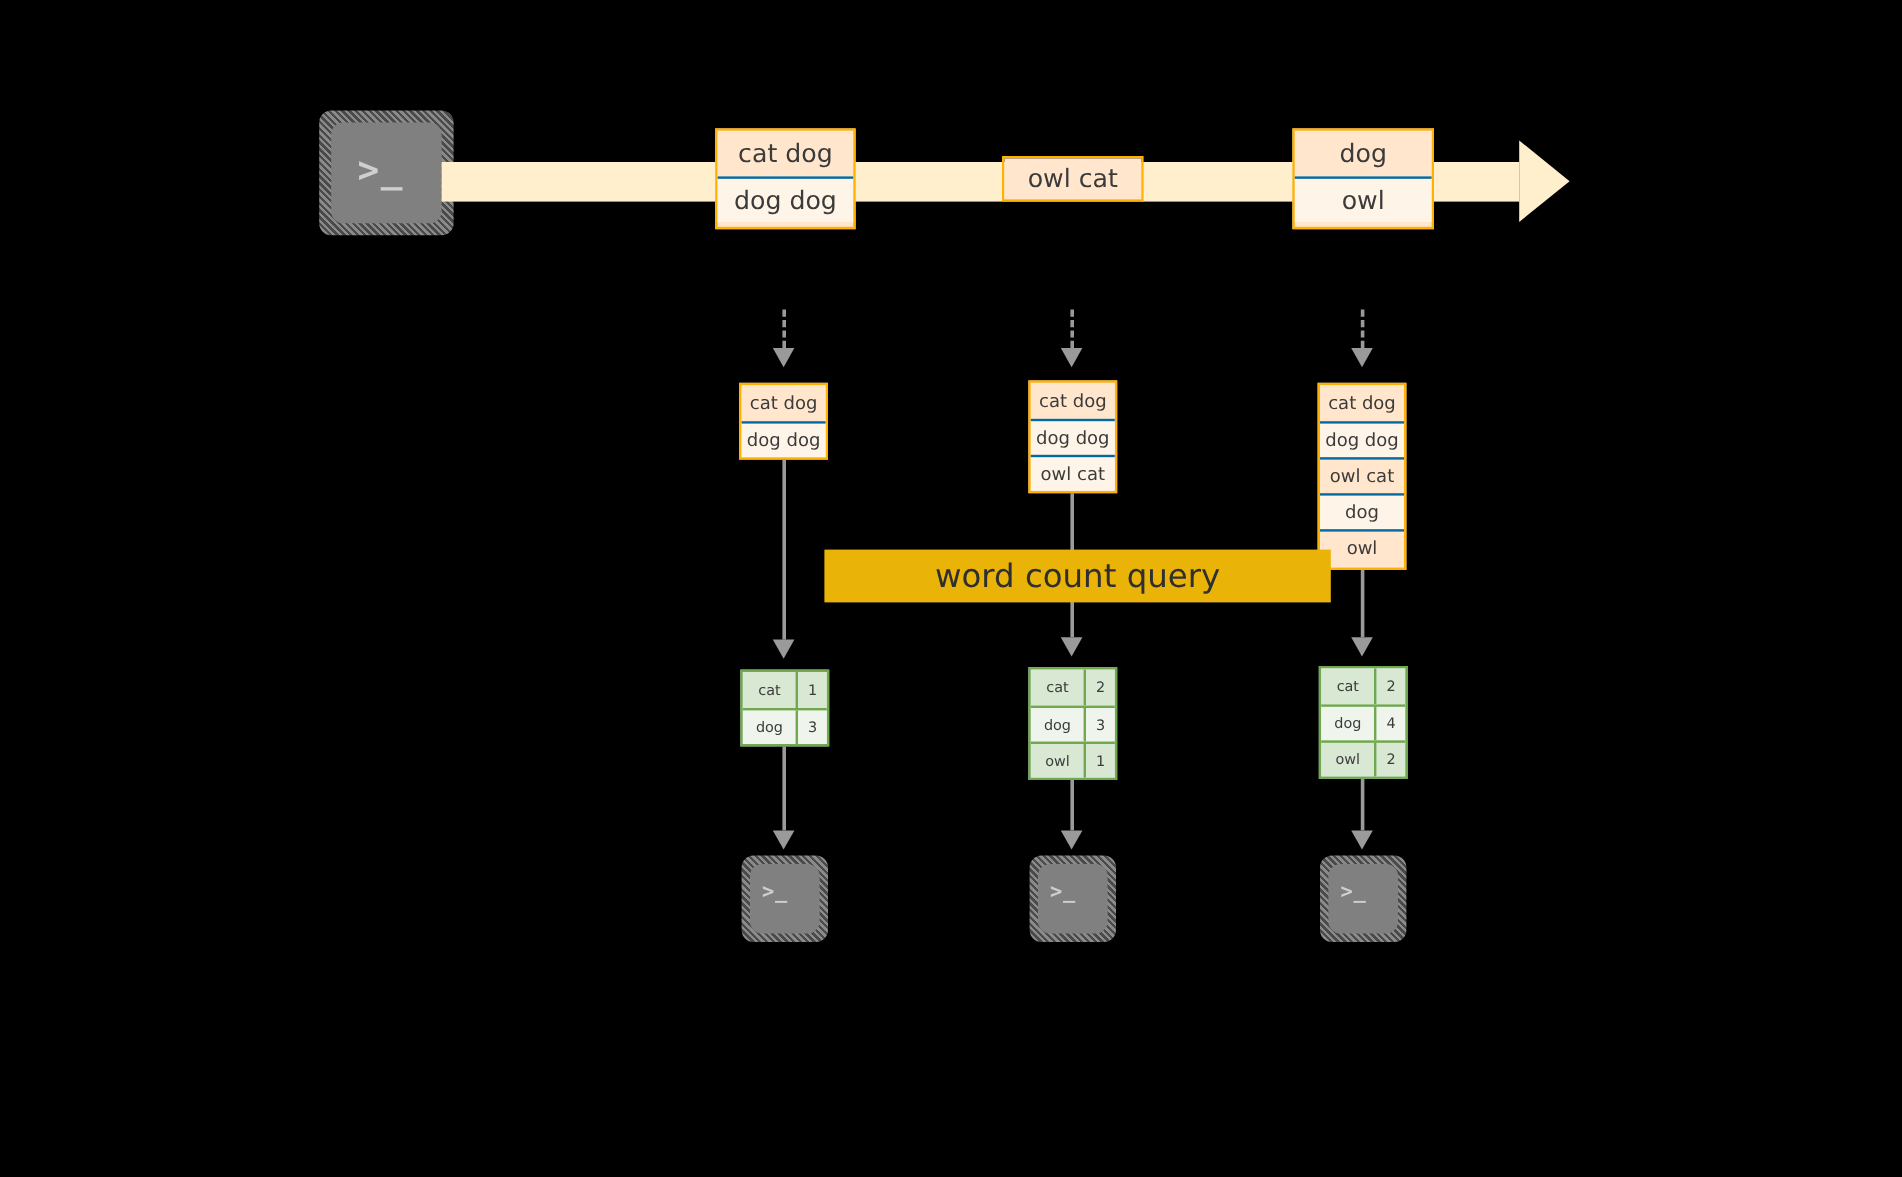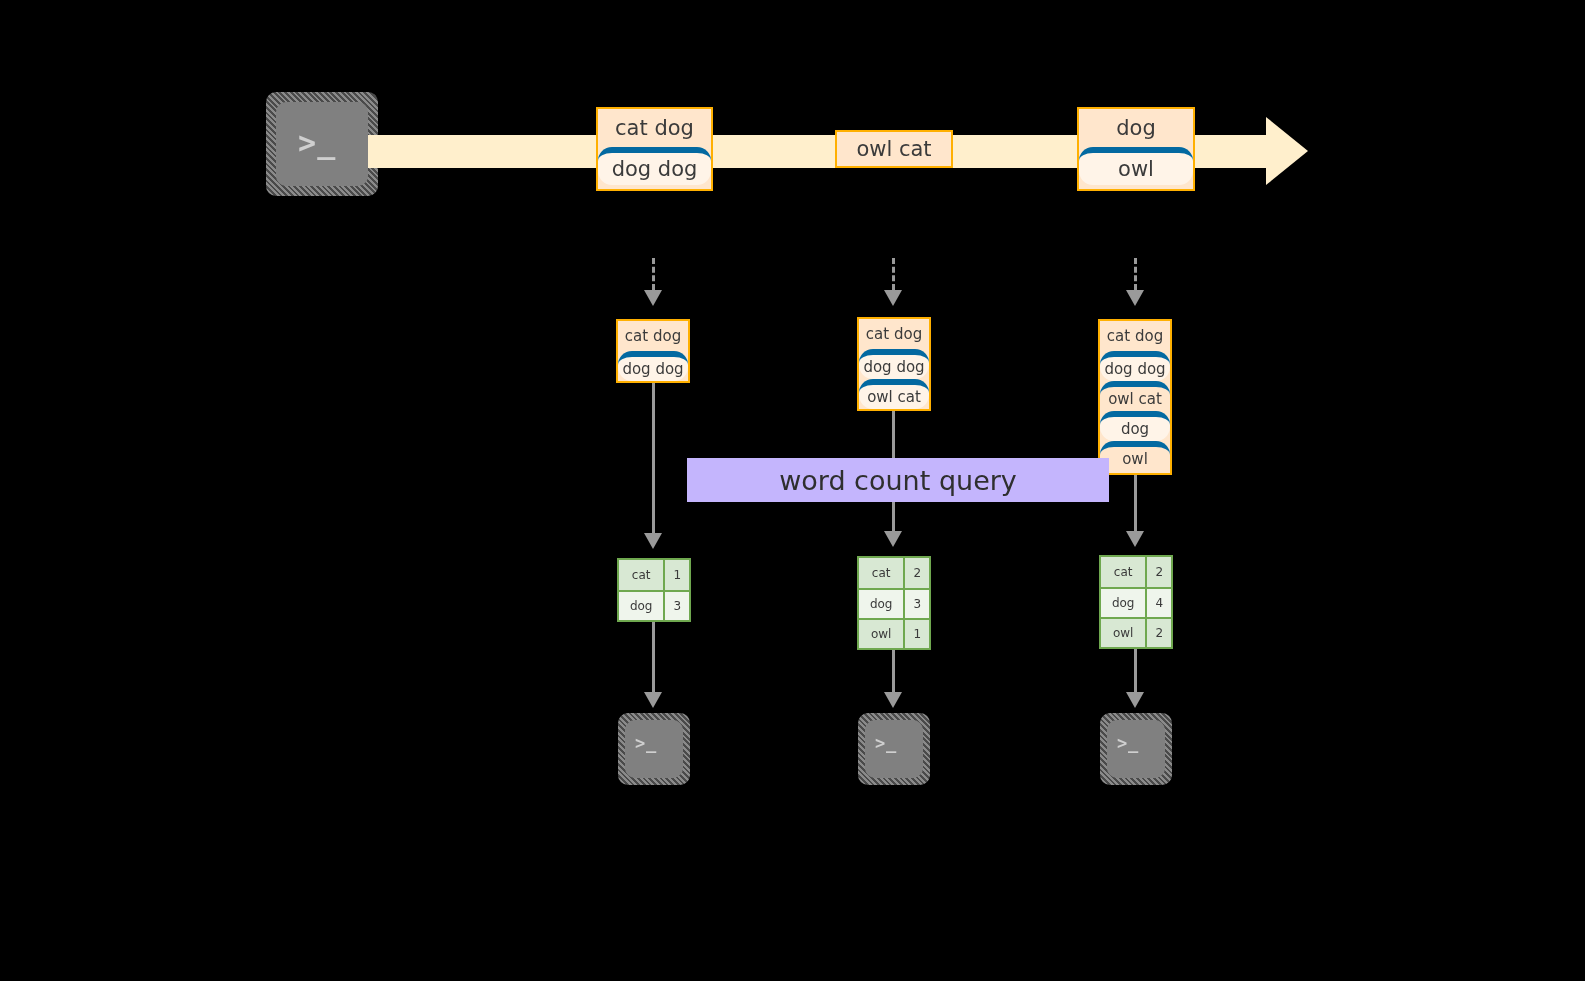--- a/index.html
+++ b/index.html
@@ -66,21 +66,21 @@
     flex-direction: column;
   }
   .obox .row {
     box-sizing: border-box;
     display: flex;
     align-items: center;
     justify-content: center;
     color: #3b3b3b;
     white-space: nowrap;
   }
-  .obox .row + .row { border-top: 6px solid #0369a1; border-radius: 14px; }
+  .obox .row + .row { border-top: 2px solid #0369a1; }
   .obox .row.dark  { background: #ffe6cc; }
   .obox .row.light { background: #fff4e8; }
 
   
   .obox.top .row { font-size: 21px; height: 38px; }
   
   .obox.log .row { font-size: 15px; height: 30px; }
 
   
   .gbox {
@@ -125,21 +125,21 @@
     position: absolute;
     width: 0; height: 0;
     border-left: 9px solid transparent;
     border-right: 9px solid transparent;
     border-top: 16px solid #9a9a9a;
   }
 
   
   .qlabel {
     position: absolute;
-    background: #c4b5fd;
+    background: #eab308;
     display: flex;
     align-items: center;
     justify-content: center;
     color: #2f2f2f;
     font-size: 27px;
     white-space: nowrap;
   }
 </style>
 </head>
 <body>

